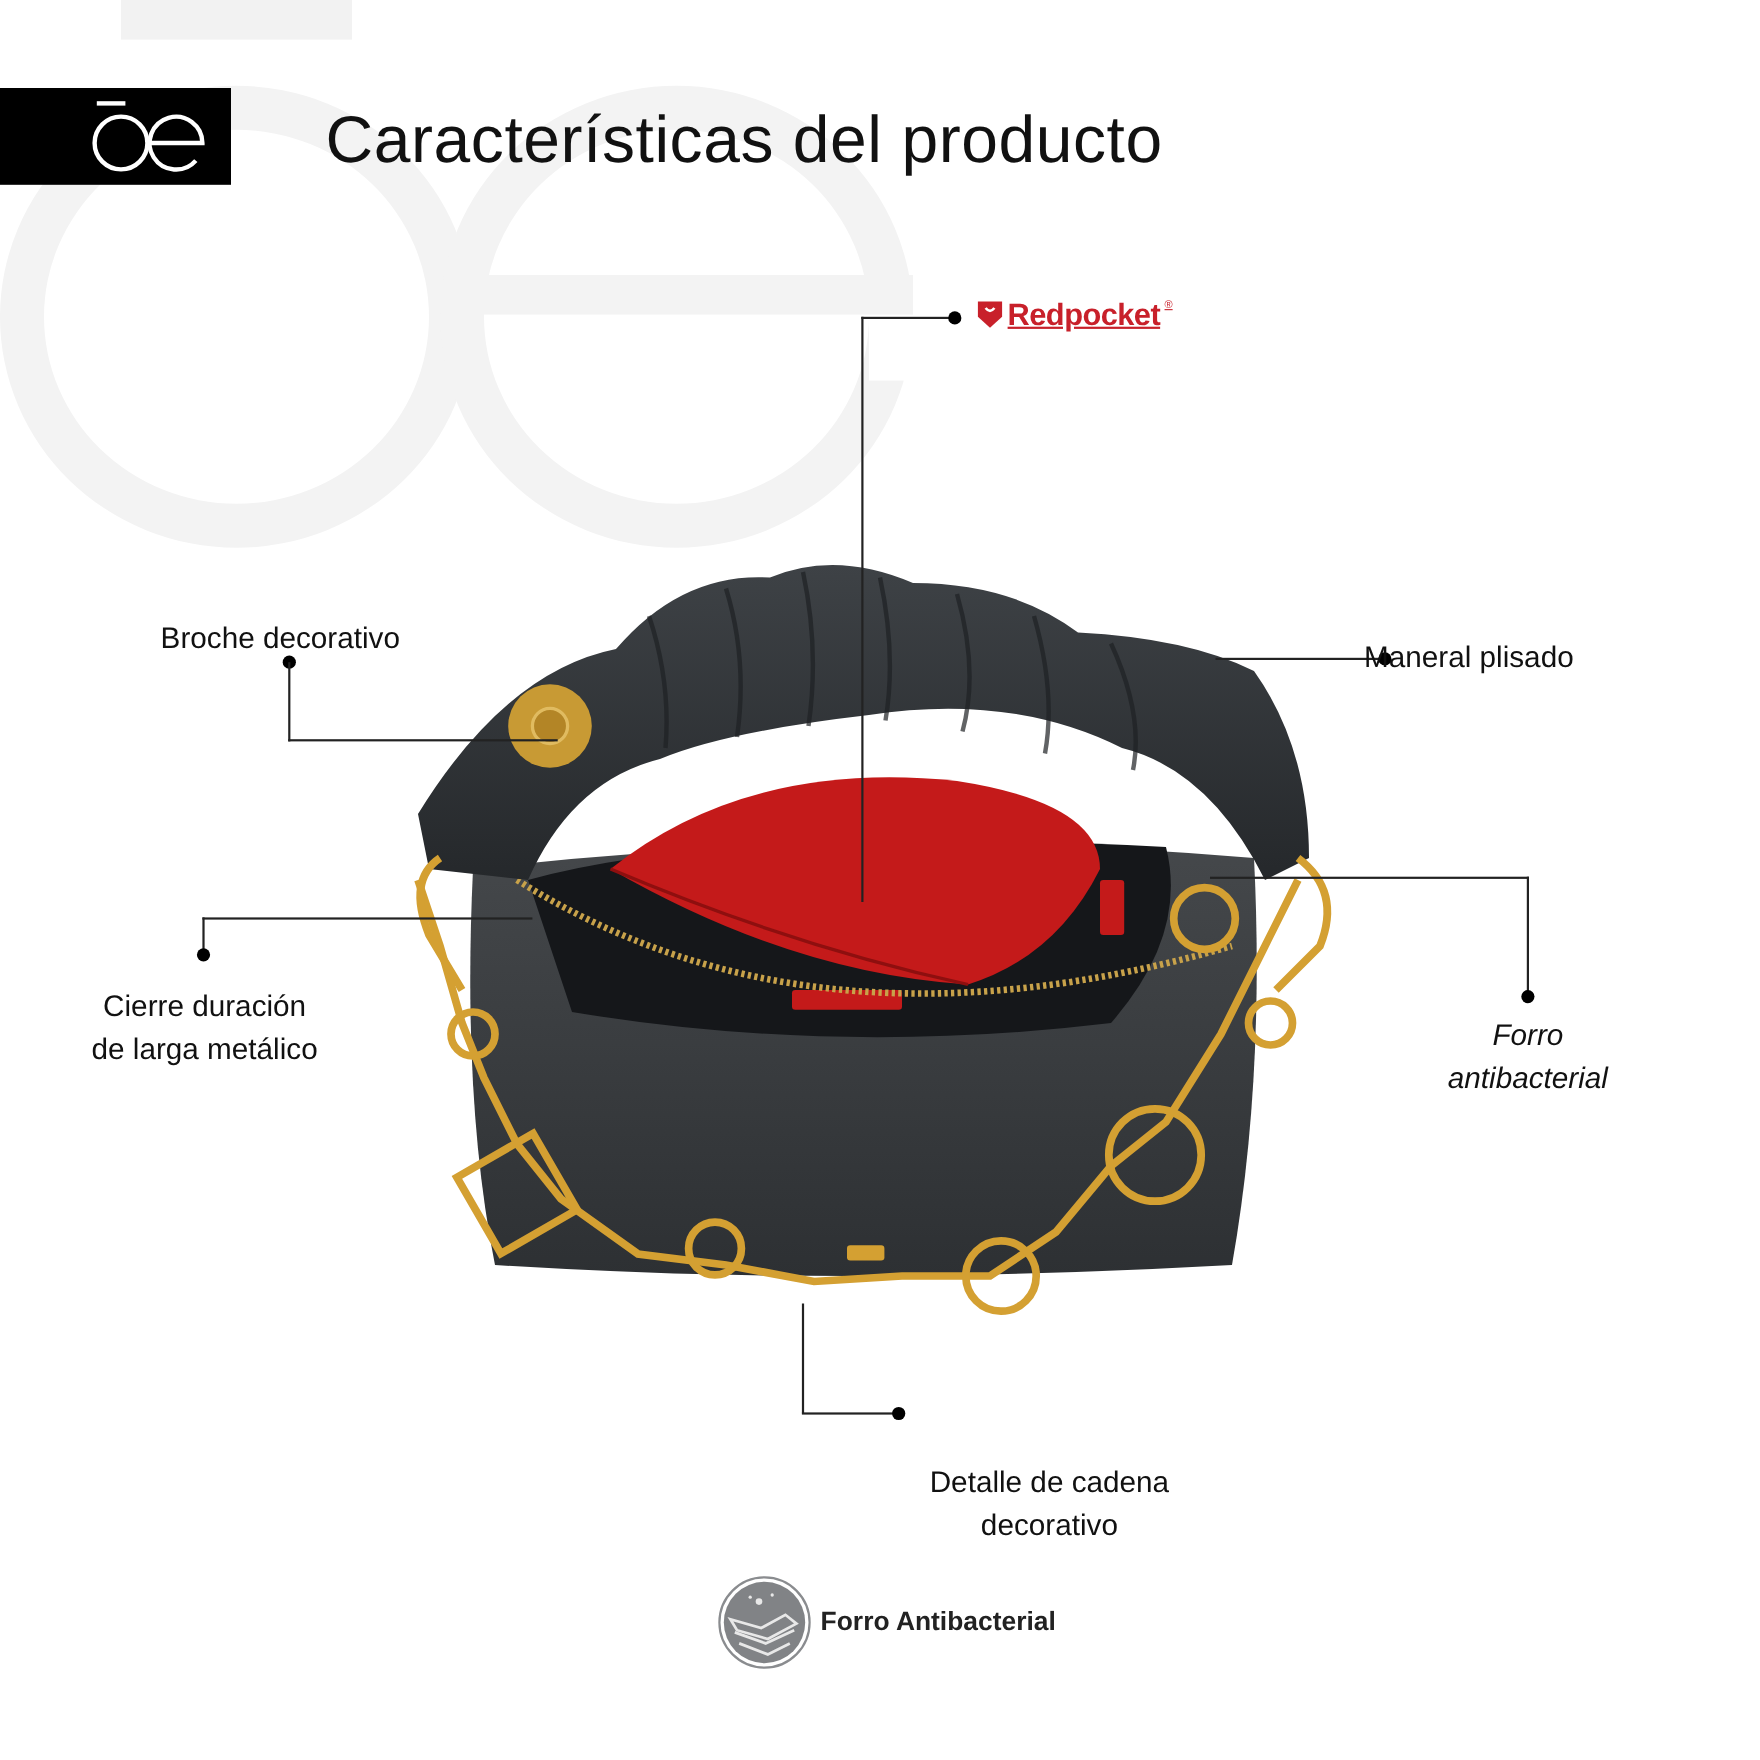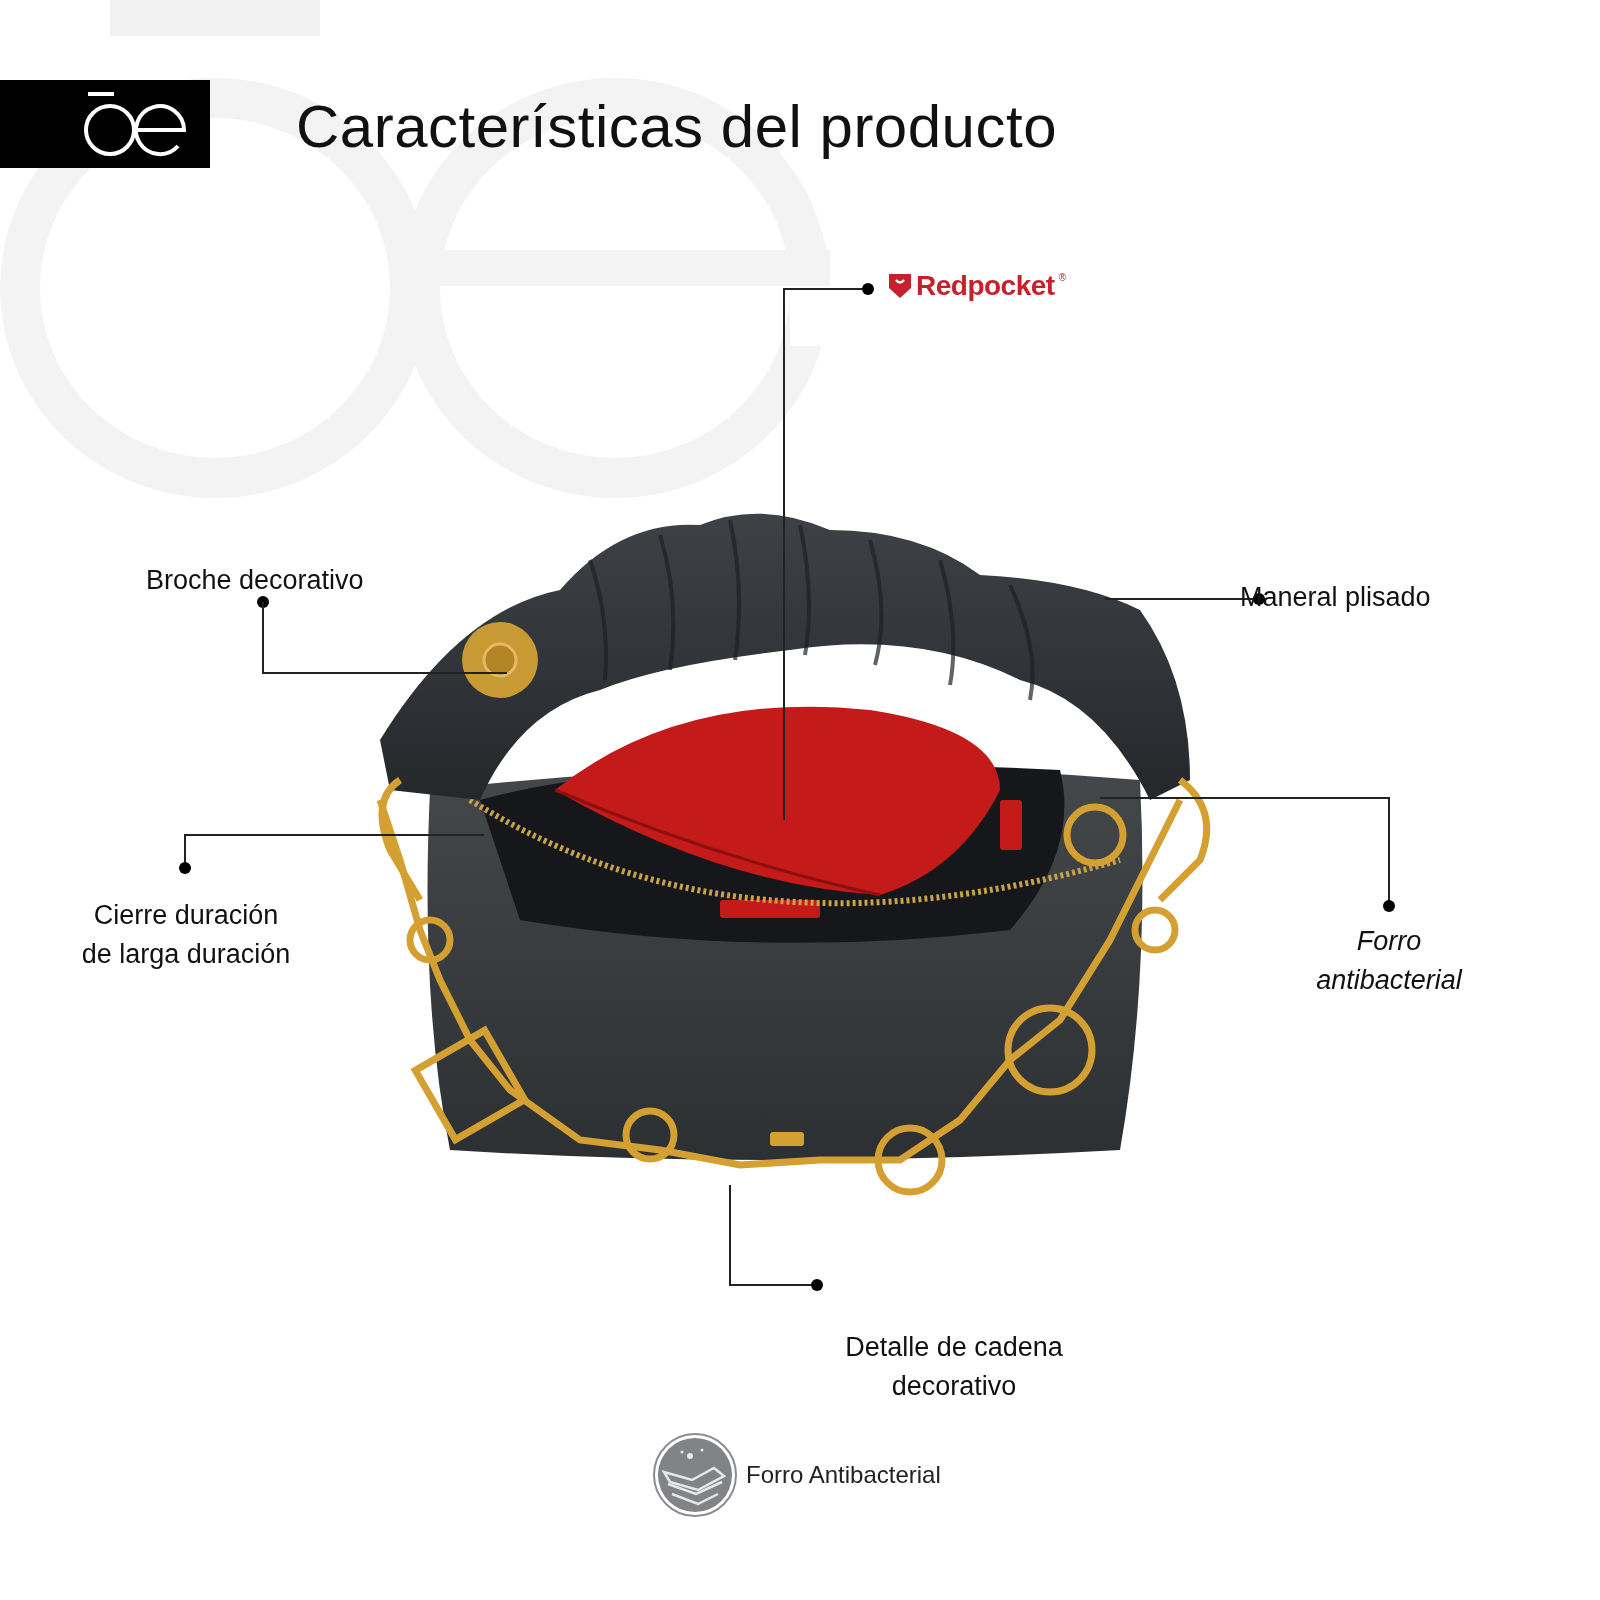--- a/index.html
+++ b/index.html
@@ -24,29 +24,29 @@
     .page-title { left: 296px; top: 92px; font-size: 60px; font-weight: 400; letter-spacing: 0.5px; color: #111; white-space: nowrap; }
 
     
     .line { position: absolute; background: #222; }
     .dot { position: absolute; width: 12px; height: 12px; border-radius: 50%; background: #000; }
 
     .label { position: absolute; font-size: 27px; color: #111; white-space: nowrap; line-height: 1.45; }
     .label.center { text-align: center; }
 
     
-    .redpocket { left: 888px; top: 270px; display: flex; align-items: center; gap: 4px; color: #c8202a; }
+    .redpocket { left: 888px; top: 270px; display: flex; align-items: center; gap: 4px; color: #c8202a; text-decoration: underline; }
     .redpocket .rp-text { font-size: 28px; font-weight: 700; letter-spacing: -0.5px; }
     .redpocket .rp-reg { font-size: 10px; align-self: flex-start; margin-top: 2px; }
 
     
     .bag { left: 360px; top: 500px; width: 900px; height: 720px; }
 
     
-    .footer { left: 652px; top: 1432px; display: flex; align-items: center; gap: 8px; }
+    .footer { left: 652px; top: 1432px; display: flex; align-items: center; gap: 8px; font-weight: bold; }
     .footer-icon { width: 86px; height: 86px; }
     .footer-text { font-size: 24px; color: #222; }
   </style>
 </head>
 <body>
 
 <div class="abs top-bar"></div>
 <div class="abs wm-o"></div>
 <div class="abs wm-e"></div>
 <div class="abs wm-e-bar"></div>
@@ -126,21 +126,21 @@
 
 <div class="line" style="left:1105px; top:598px; width:150px; height:2px;"></div>
 <div class="dot" style="left:1253px; top:593px;"></div>
 <div class="label" style="left:1240px; top:578px;">Maneral plisado</div>
 
 <div class="line" style="left:184px; top:834px; width:300px; height:2px;"></div>
 <div class="line" style="left:184px; top:834px; width:2px; height:32px;"></div>
 <div class="dot" style="left:179px; top:862px;"></div>
 <div class="label center" style="left:66px; top:896px; width:240px;">
   <div>Cierre duración</div>
-  <div>de larga duración</div>
+  <div>de larga metálico</div>
 </div>
 
 <div class="line" style="left:1100px; top:797px; width:290px; height:2px;"></div>
 <div class="line" style="left:1388px; top:797px; width:2px; height:106px;"></div>
 <div class="dot" style="left:1383px; top:900px;"></div>
 <div class="label center" style="left:1289px; top:922px; width:200px;font-style:italic;">
   <div>Forro</div>
   <div>antibacterial</div>
 </div>
 

